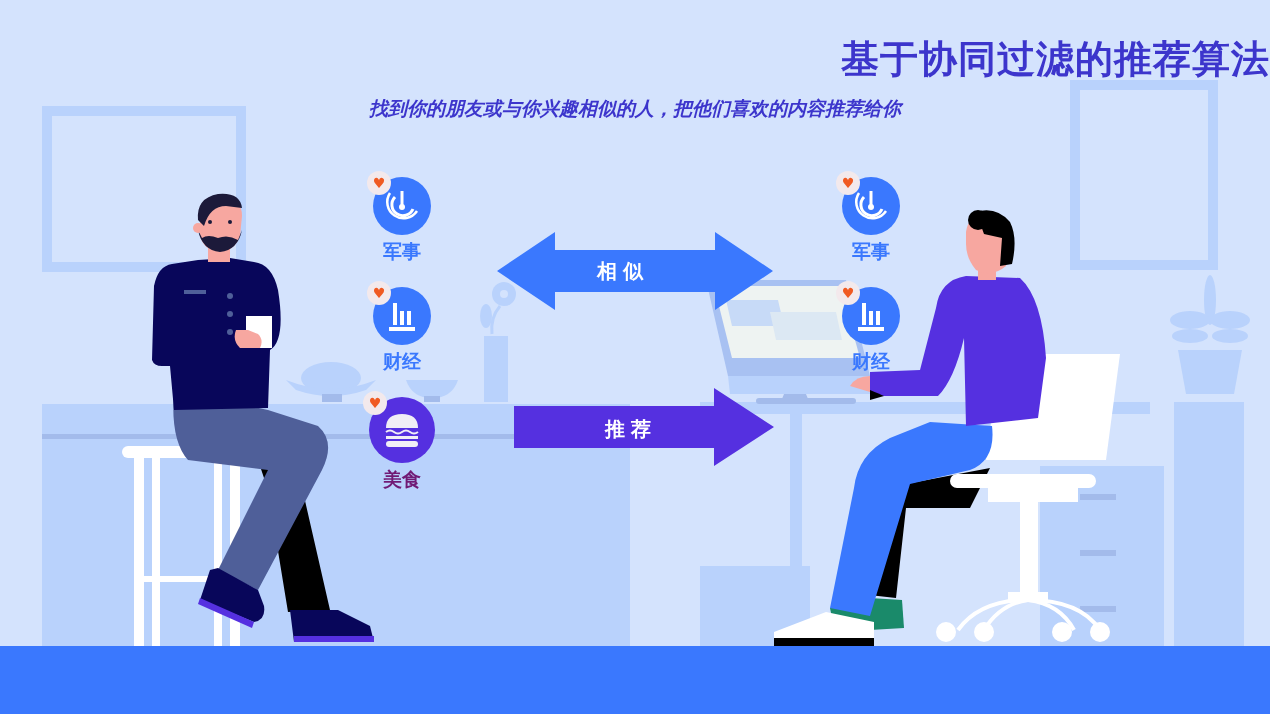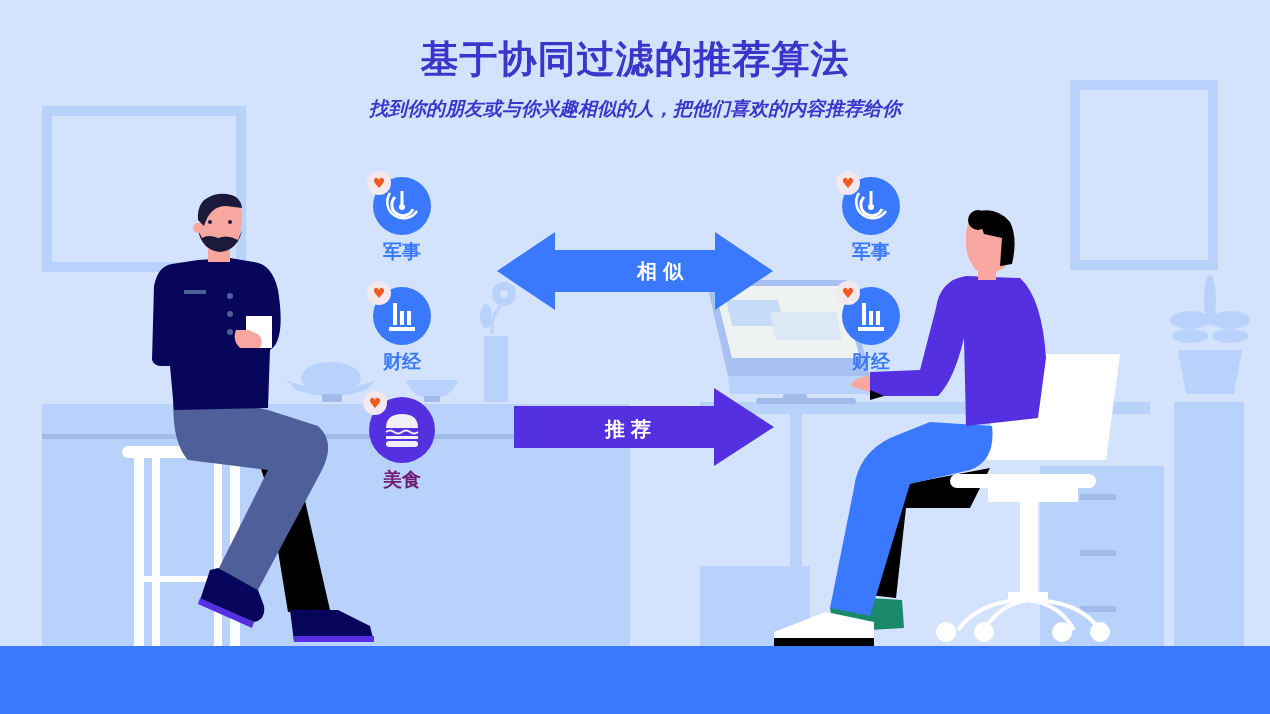--- a/index.html
+++ b/index.html
@@ -1,20 +1,20 @@
 <!DOCTYPE html>
 <html><head>
   <meta charset="utf-8">
   <style>
     * { box-sizing: border-box; margin: 0; padding: 0; }
     html, body { width: 1270px; height: 714px; overflow: hidden; }
     body { background: #d4e3fd; font-family: "DejaVu Sans", "Liberation Sans", sans-serif; position: relative; }
     .stage { position: absolute; left: 0; top: 0; width: 1270px; height: 714px; }
     .abs { position: absolute; }
-    .title { position: absolute; left: 0; width: 1270px; top: 34px; text-align: center; font-size: 38px; font-weight: bold; color: #3c35cc; letter-spacing: 1px; }
+    .title { position: absolute; left: 0; width: 1270px; top: 34px; text-align: right; font-size: 38px; font-weight: bold; color: #3c35cc; letter-spacing: 1px; }
     .subtitle { position: absolute; left: 0; width: 1270px; top: 96px; text-align: center; font-size: 19px; font-weight: bold; color: #3c35cc; font-style: italic; }
     .floor { position: absolute; left: 0; top: 646px; width: 1270px; height: 68px; background: #3a78fe; }
     .frame { position: absolute; border: 10px solid #b9d2fc; }
     .icon-wrap { position: absolute; width: 70px; text-align: center; }
     .icon-circle { width: 58px; height: 58px; border-radius: 50%; margin: 0 auto; position: relative; display: flex; align-items: center; justify-content: center; }
     .heart-badge { position: absolute; left: -6px; top: -6px; width: 24px; height: 24px; border-radius: 50%; background: #f3e9ec; display: flex; align-items: center; justify-content: center; }
     .icon-label { font-size: 19px; font-weight: bold; margin-top: 4px; }
     .arrow-label { position: absolute; color: #ffffff; font-size: 20px; font-weight: bold; letter-spacing: 6px; text-align: center; }
   </style>
 </head>
@@ -222,20 +222,20 @@
       <div class="heart-badge">
         <span style="color:#f05a22; font-size:14px; line-height:1;">♥</span>
       </div>
     </div>
     <div class="icon-label" style="color:#3a78fe;">财经</div>
   </div>
 
   <svg class="abs" style="left:497px; top:232px;" width="276" height="78" viewBox="0 0 276 78">
     <polygon points="0,39 58,0 58,18 218,18 218,0 276,39 218,78 218,60 58,60 58,78" fill="#3a78fe"></polygon>
   </svg>
-  <div class="arrow-label" style="left:588px; top:258px; width:150px;">相似</div>
+  <div class="arrow-label" style="left:548px; top:258px; width:150px;">相似</div>
 
   <svg class="abs" style="left:514px; top:388px;" width="260" height="78" viewBox="0 0 260 78">
     <polygon points="0,18 200,18 200,0 260,39 200,78 200,60 0,60" fill="#5530e0"></polygon>
   </svg>
   <div class="arrow-label" style="left:556px; top:416px; width:150px;">推荐</div>
 
 </div>
 
 </body></html>

